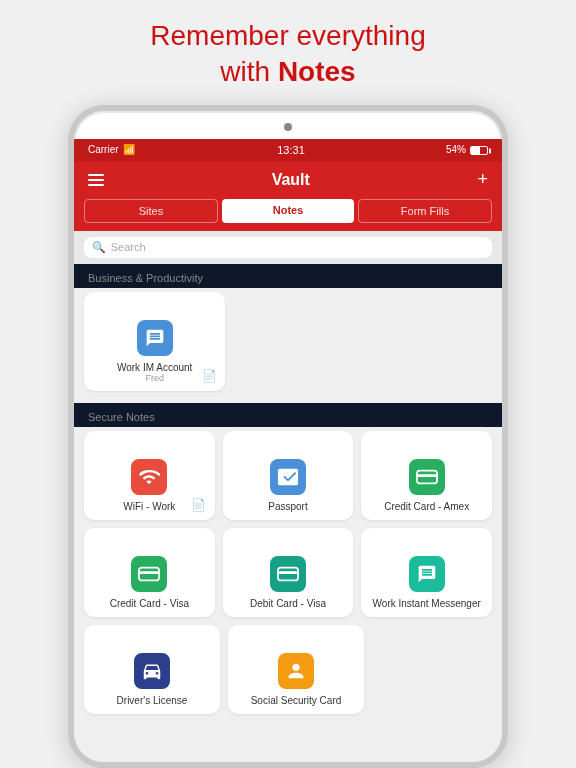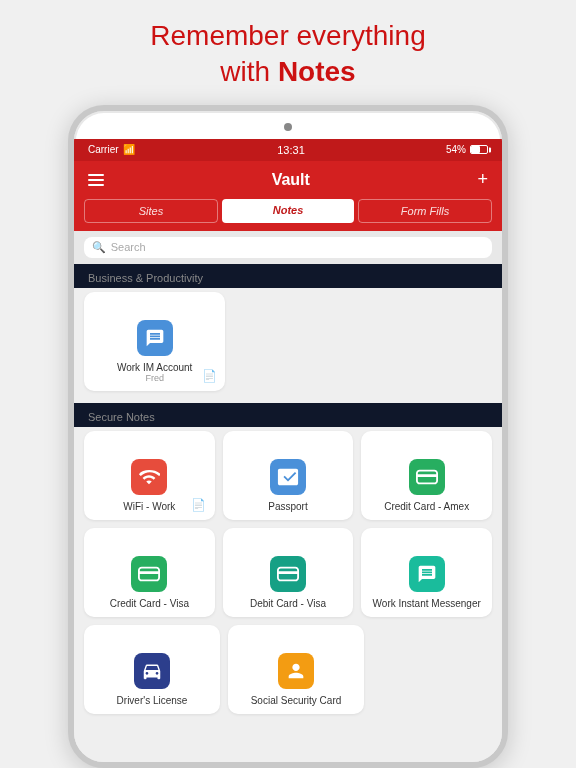--- a/index.html
+++ b/index.html
@@ -72,21 +72,21 @@
       font-size: 10px;
       color: #fff;
     }
     .status-center {
       font-size: 11px;
       color: #fff;
       font-weight: 400;
     }
     .status-right {
       display: flex;
-      align-items: center;
+      align-items: flex-end;
       gap: 4px;
       font-size: 10px;
       color: #fff;
     }
     .battery-icon {
       width: 18px;
       height: 9px;
       border: 1.5px solid #fff;
       border-radius: 2px;
       position: relative;
@@ -144,21 +144,20 @@
       border-radius: 1px;
     }
 
     
     .tab-bar {
       background: #d32020;
       display: flex;
       padding: 0 10px 8px;
       gap: 4px;
       flex-shrink: 0;
-      font-style: italic;
     }
     .tab {
       flex: 1;
       text-align: center;
       padding: 5px 0;
       font-size: 11px;
       border-radius: 4px;
       cursor: pointer;
     }
     .tab.active {

